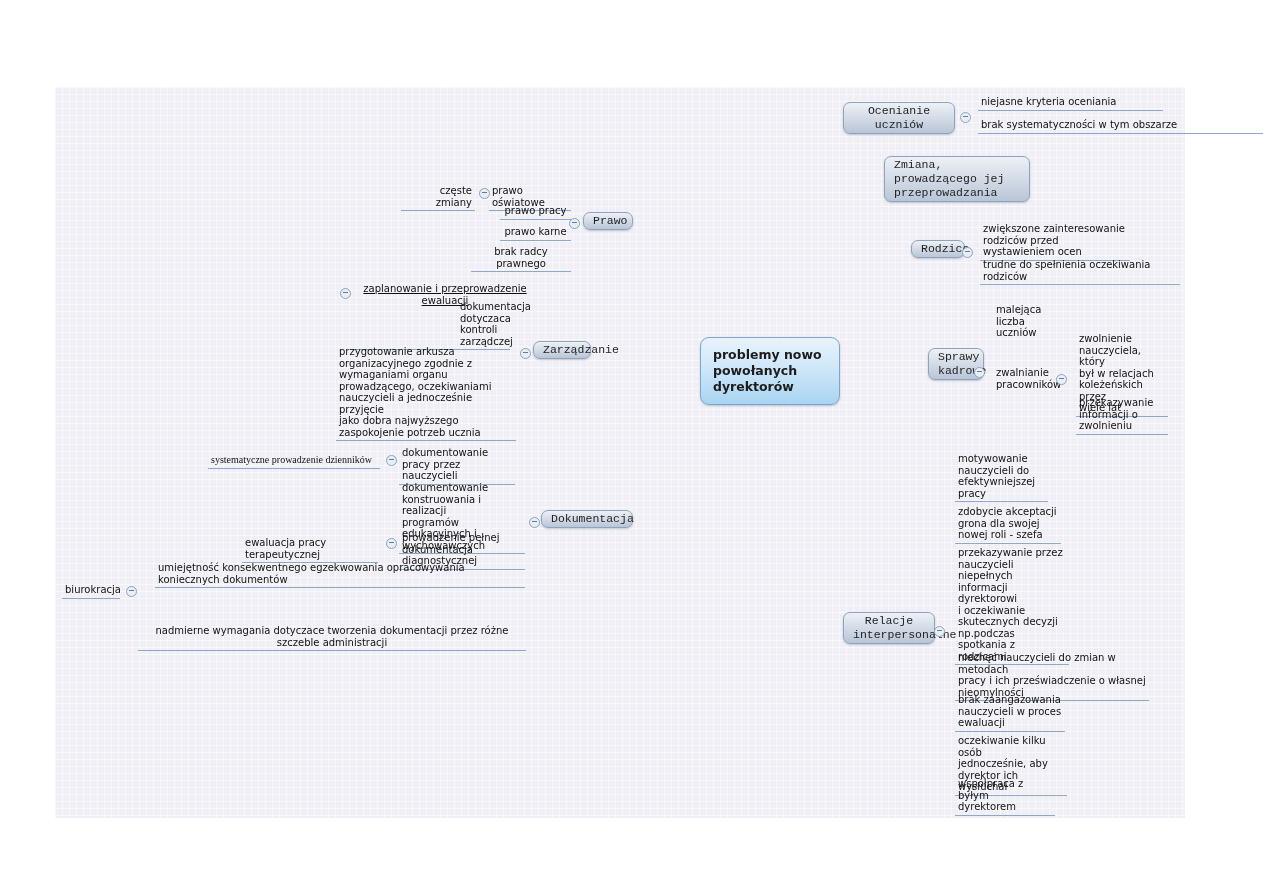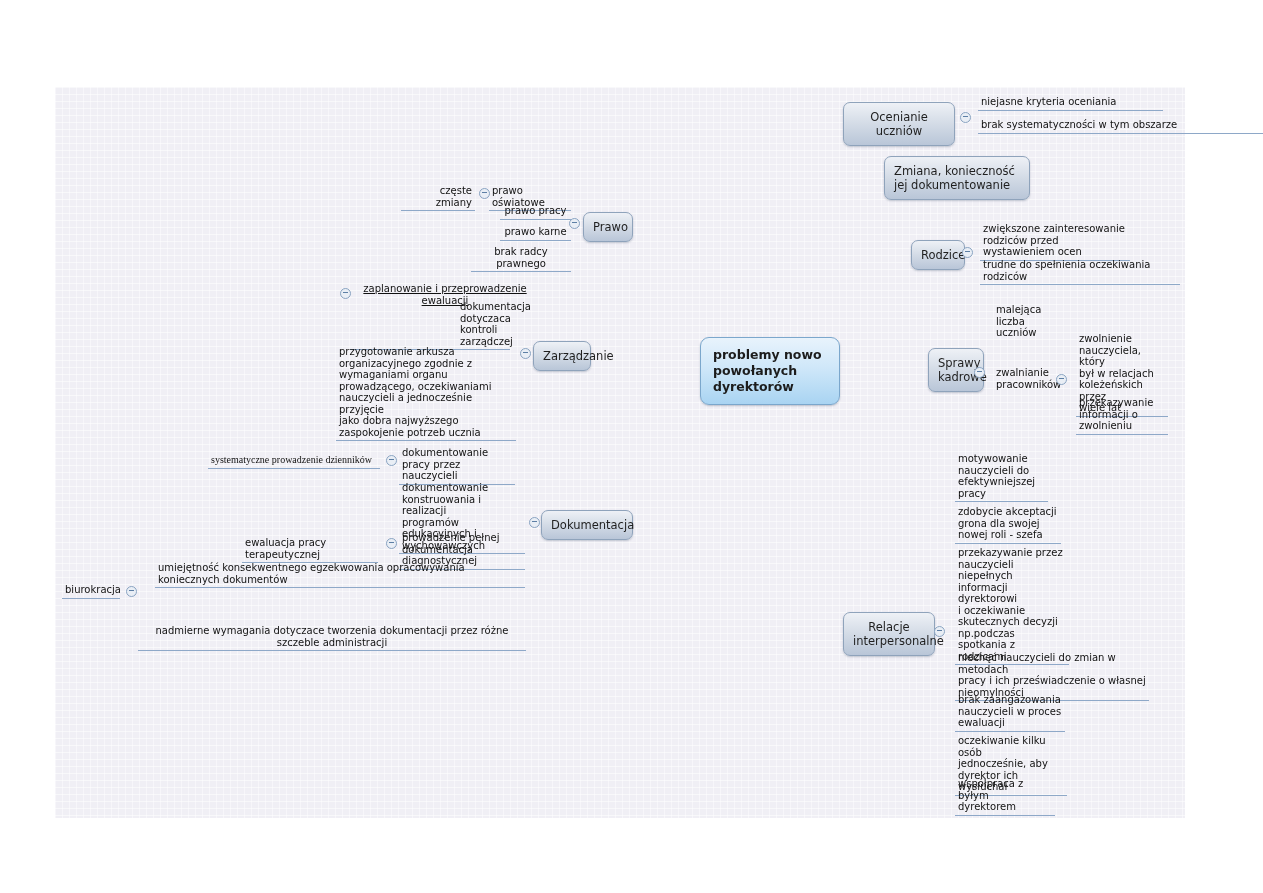--- a/index.html
+++ b/index.html
@@ -20,21 +20,21 @@
     border:1px solid #7ba7cc;border-radius:9px;
     box-shadow:0 1px 2px rgba(40,60,90,.28);
     color:#1c1c1c;font-weight:bold;font-size:12.5px;line-height:16px;
     padding:9px 12px;}
   
   .branch{
     background:linear-gradient(180deg,#eef1f6 0%,#d3dbe6 50%,#b9c6d8 100%);
     border:1px solid #8fa3bb;border-radius:7px;
     box-shadow:0 1px 2px rgba(40,60,90,.25);
     color:#1f1f1f;font-size:11.5px;line-height:14px;
-    padding:7px 9px;text-align:center;}
+    padding:1px 9px;text-align:center;font-family:Liberation Mono, monospace;}
   
   .leaf{color:#111;font-size:10px;line-height:11.5px;
     border-bottom:1.6px solid #8ea8c8;padding:1px 3px 2px 3px;white-space:pre-line;}
   .collapse{position:absolute;width:9px;height:9px;border-radius:50%;
     background:#e9eef5;border:1px solid #8aa4c2;}
   .collapse::after{content:"";position:absolute;left:2px;top:3px;width:5px;height:1px;background:#5d7fa5;}
 </style>
 </head>
 <body>
 
@@ -148,21 +148,21 @@
 </div>
 
 <div class="node branch" style="left:843px;top:102px;width:112px;">
   <span>Ocenianie uczniów</span>
 </div>
 <div class="collapse" style="left:960px;top:112px;"></div>
 <div class="node leaf" style="left:978px;top:95px;width:185px;">niejasne kryteria oceniania</div>
 <div class="node leaf" style="left:978px;top:118px;width:305px;">brak systematyczności w tym obszarze</div>
 
 <div class="node branch" style="left:884px;top:156px;width:146px;text-align:left;">
-  <span>Zmiana, konieczność jej dokumentowanie</span>
+  <span>Zmiana, prowadzącego jej przeprowadzania</span>
 </div>
 
 <div class="node branch" style="left:911px;top:240px;width:54px;">
   <span>Rodzice</span>
 </div>
 <div class="collapse" style="left:962px;top:247px;"></div>
 <div class="node leaf" style="left:980px;top:222px;width:150px;">zwiększone zainteresowanie
 rodziców przed
 wystawieniem ocen</div>
 <div class="node leaf" style="left:980px;top:258px;width:200px;">trudne do spełnienia oczekiwania rodziców</div>

